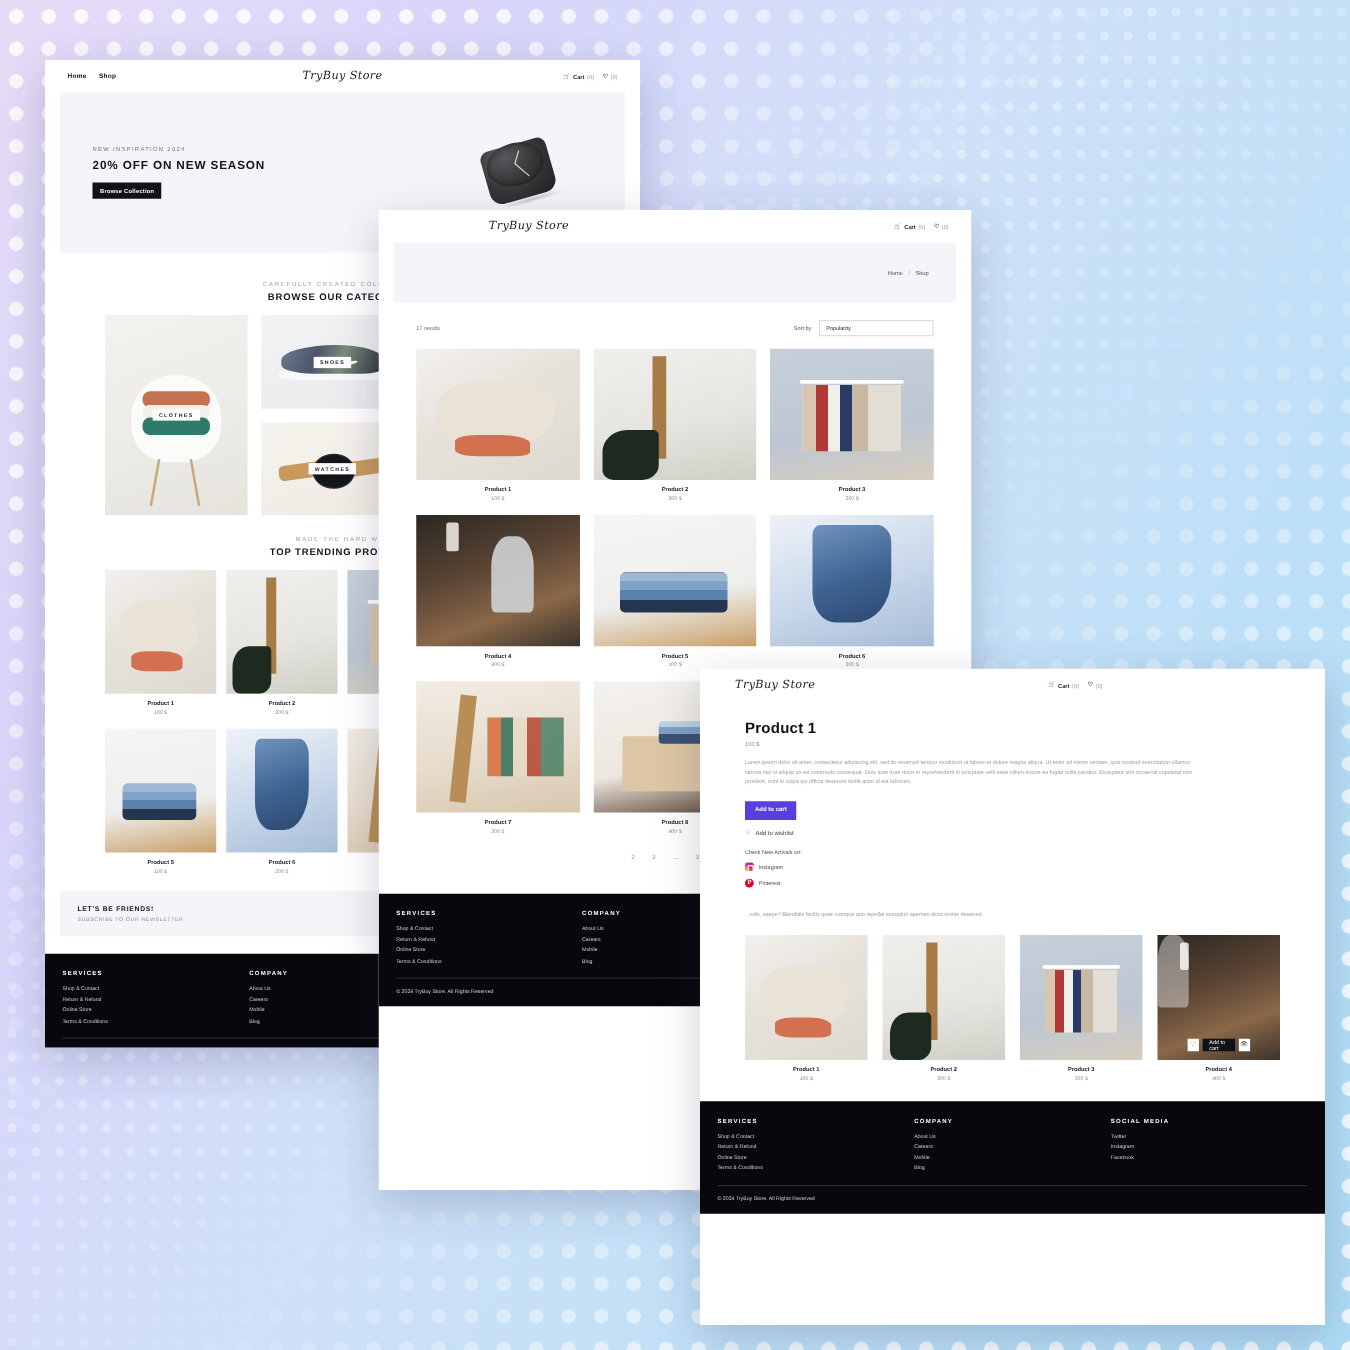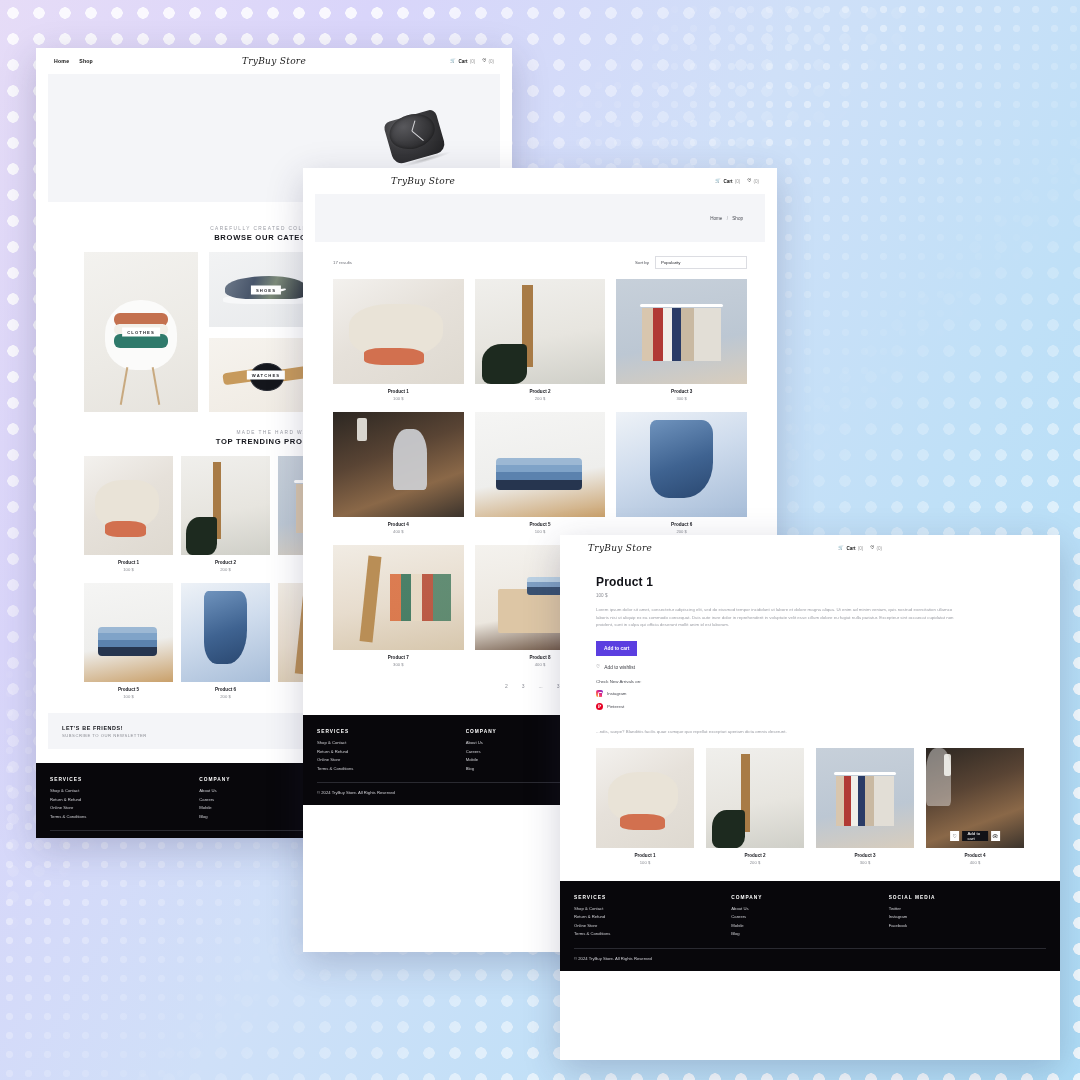--- a/index.html
+++ b/index.html
@@ -269,20 +269,25 @@
         <span class="muted">(0)</span>
       </span>
       <span class="cart">
         <span class="ico">♡</span>
         <span class="muted">(0)</span>
       </span>
     </div>
   </div>
 
   <div class="hero">
+    <div class="hero-copy">
+      <div class="hero-kicker">NEW INSPIRATION 2024</div>
+      <div class="hero-title">20% OFF ON NEW SEASON</div>
+      <button class="hero-btn">Browse Collection</button>
+    </div>
     <div class="hero-art">
       <div class="clock-body"></div>
       <div class="clock-face">
         <div class="clock-hand hand-h"></div>
         <div class="clock-hand hand-m"></div>
       </div>
       <div class="clock-shadow"></div>
     </div>
   </div>
 

